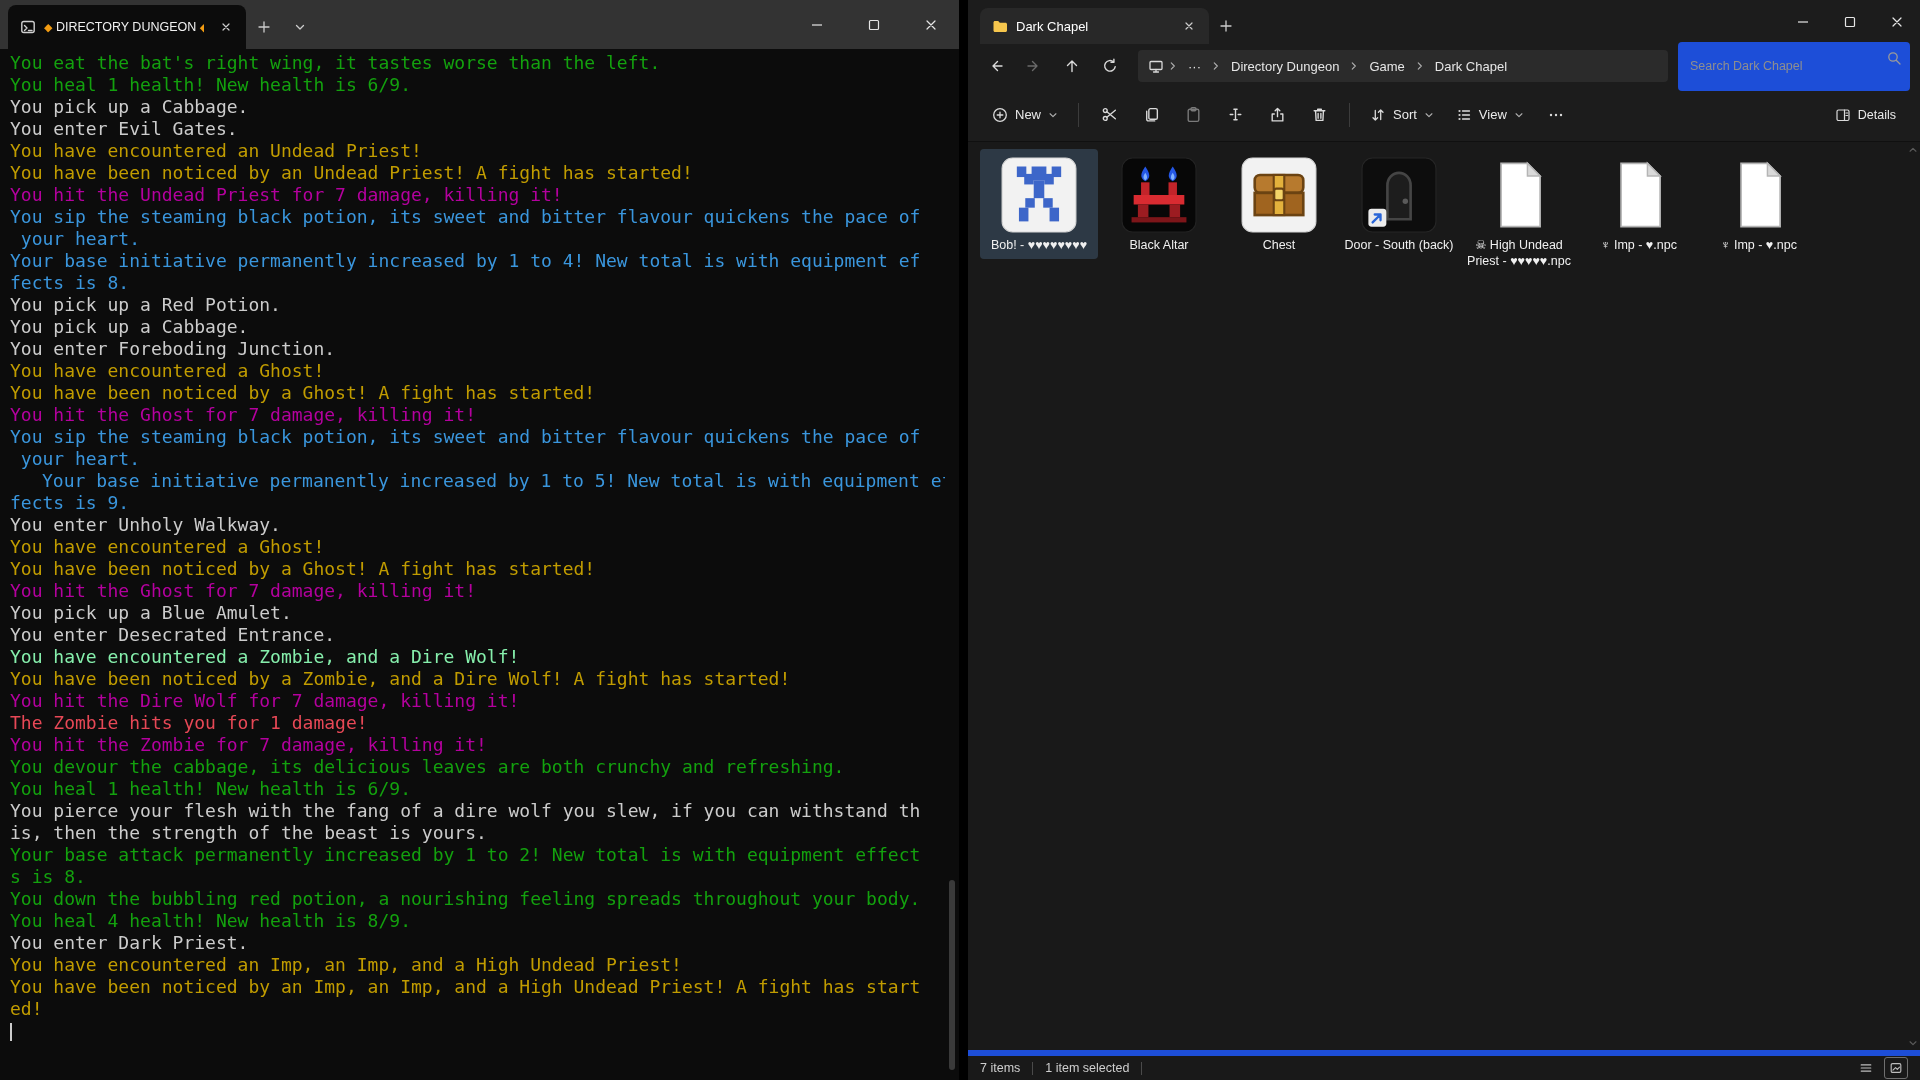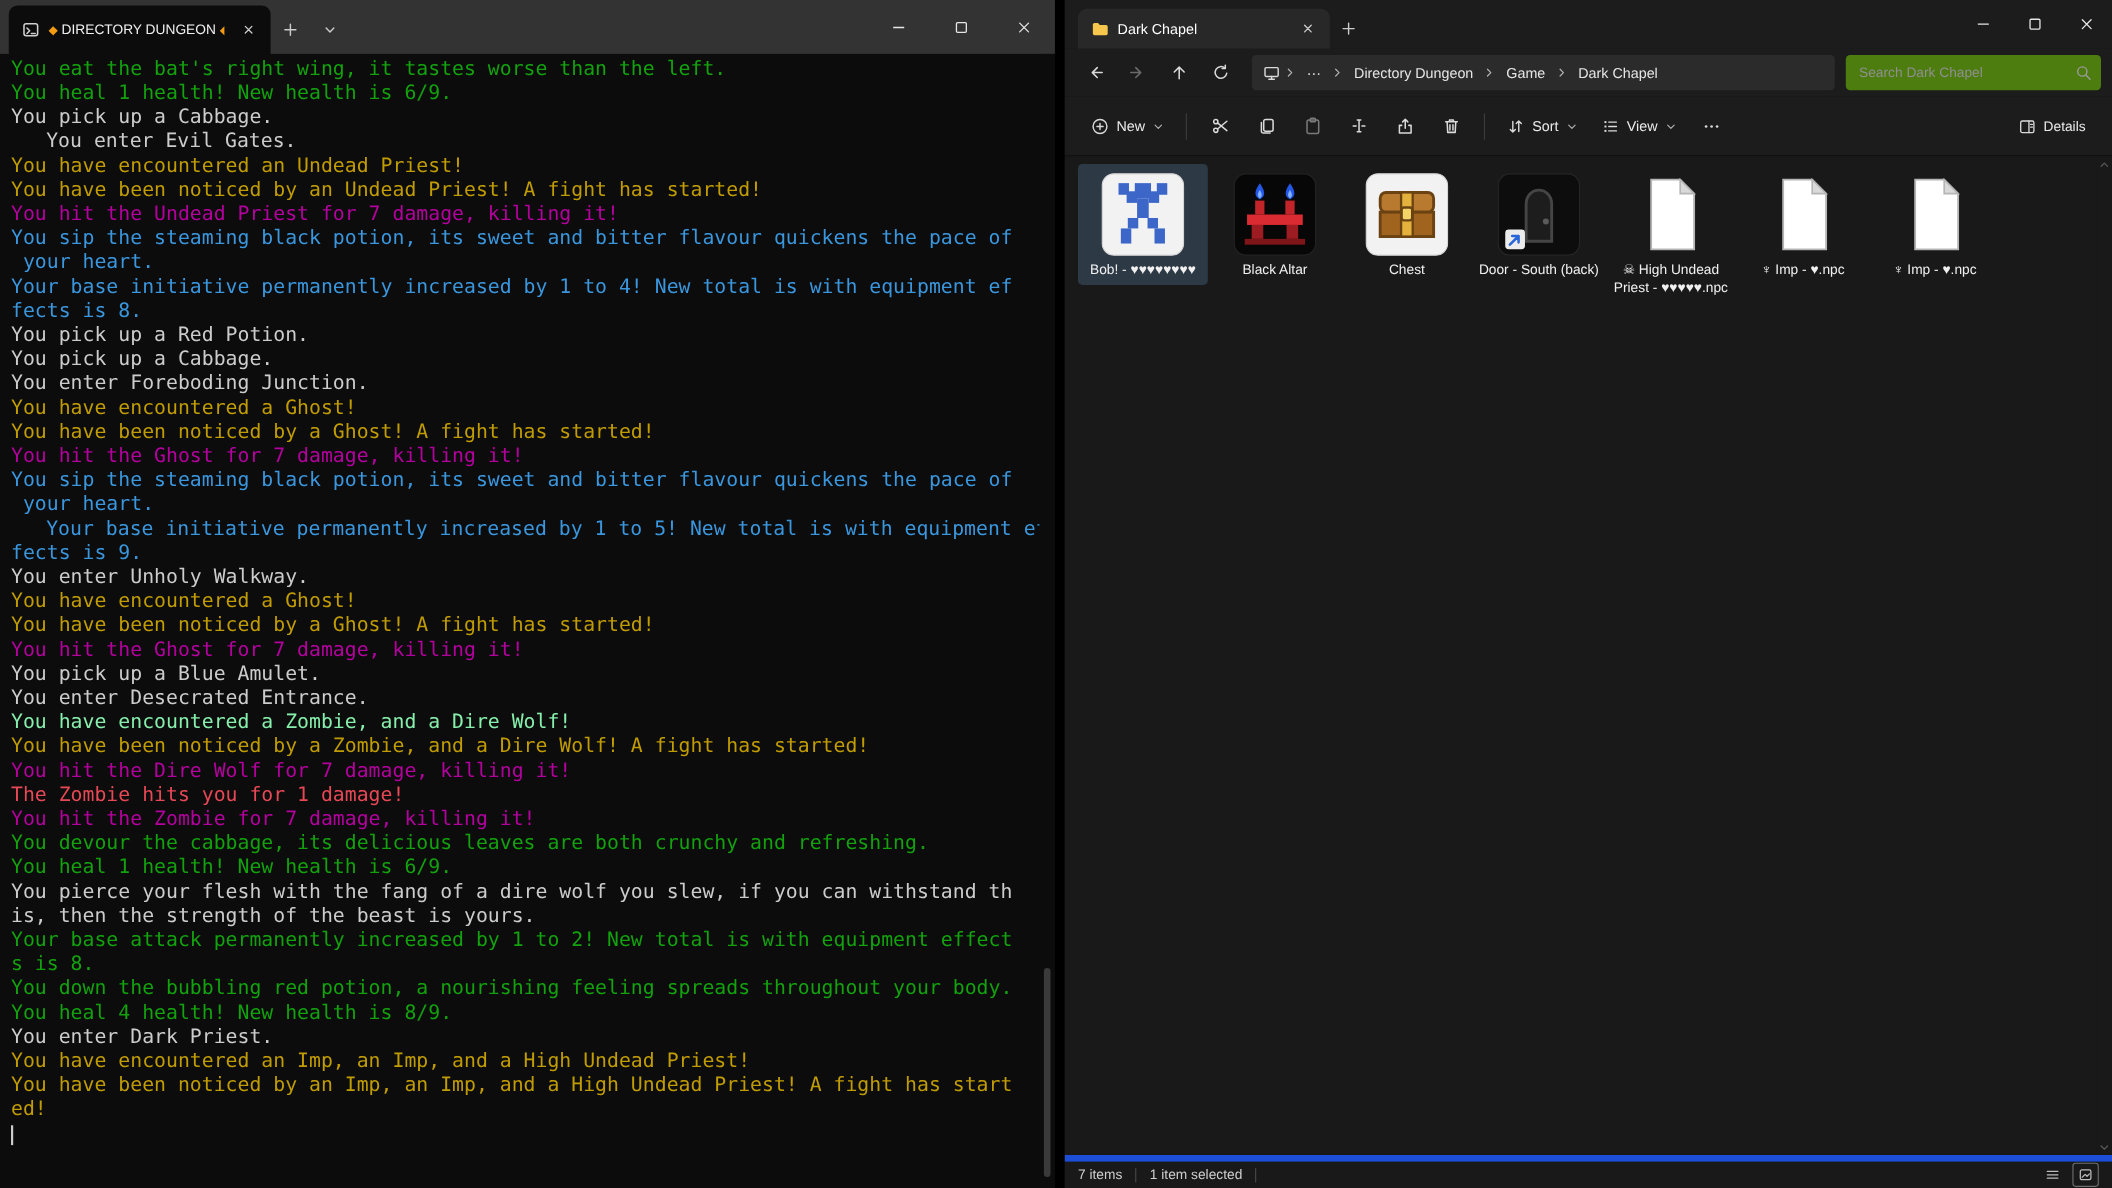--- a/index.html
+++ b/index.html
@@ -42,21 +42,21 @@
   .exp-tab-title { flex:1; font-size:13px; color:#ffffff; white-space:nowrap; overflow:hidden; }
   .exp-newtab { width:34px; height:36px; display:flex; align-items:center; justify-content:center; }
 
   .exp-navbar { height:44px; background:#1c1c1c; display:flex; align-items:center; padding:0 10px; gap:2px; }
   .nav-btn { width:36px; height:36px; border-radius:4px; display:flex; align-items:center; justify-content:center; }
   .breadcrumb {
     flex:1; height:32px; background:#2b2b2b; border-radius:4px; margin:0 8px;
     display:flex; align-items:center; padding:0 10px; gap:2px; font-size:13px; color:#e6e6e6; overflow:hidden;
   }
   .crumb { padding:2px 6px; border-radius:3px; white-space:nowrap; }
-  .searchbox { width:232px; height:32px; background:#4d7c0f; border-radius:4px; position:relative; display:flex; align-items:center; }
+  .searchbox { width:232px; height:49px; background:#1d4ed8; border-radius:4px; position:relative; display:flex; align-items:center; }
   .searchbox input {
     width:100%; height:100%; background:transparent; border:none; outline:none;
     color:#cccccc; font-size:12.5px; padding:0 32px 0 12px; font-family:"Liberation Sans", sans-serif;
   }
   .searchbox input::placeholder { color:#8f8f8f; }
   .search-ic { position:absolute; right:8px; top:8px; }
 
   .exp-toolbar { height:54px; background:#1c1c1c; border-bottom:1px solid #101010; display:flex; align-items:center; padding:0 14px; gap:2px; }
   .tb-btn { height:36px; border-radius:4px; display:flex; align-items:center; justify-content:center; gap:7px; padding:0 10px; font-size:13px; color:#eaeaea; }
   .tb-ic-btn { width:40px; height:36px; border-radius:4px; display:flex; align-items:center; justify-content:center; }
@@ -135,21 +135,21 @@
             <path d="M4 4l8 8M12 4l-8 8"></path>
           </svg>
       </div>
     </div>
   </div>
   <div class="term-body">
 
   <div class="term-row" style="color: rgb(19, 161, 14);">You eat the bat's right wing, it tastes worse than the left.</div>
       <div class="term-row" style="color: rgb(19, 161, 14);">You heal 1 health! New health is 6/9.</div>
       <div class="term-row" style="color: rgb(204, 204, 204);">You pick up a Cabbage.</div>
-      <div class="term-row" style="color: rgb(204, 204, 204); margin-left: 32px;">You enter Evil Gates.</div>
+      <div class="term-row" style="color: rgb(204, 204, 204);">You enter Evil Gates.</div>
       <div class="term-row" style="color: rgb(193, 156, 0);">You have encountered an Undead Priest!</div>
       <div class="term-row" style="color: rgb(193, 156, 0);">You have been noticed by an Undead Priest! A fight has started!</div>
       <div class="term-row" style="color: rgb(180, 0, 158);">You hit the Undead Priest for 7 damage, killing it!</div>
       <div class="term-row" style="color: rgb(58, 150, 221);">You sip the steaming black potion, its sweet and bitter flavour quickens the pace of</div>
       <div class="term-row" style="color: rgb(58, 150, 221);"> your heart.</div>
       <div class="term-row" style="color: rgb(58, 150, 221);">Your base initiative permanently increased by 1 to 4! New total is with equipment ef</div>
       <div class="term-row" style="color: rgb(58, 150, 221);">fects is 8.</div>
       <div class="term-row" style="color: rgb(204, 204, 204);">You pick up a Red Potion.</div>
       <div class="term-row" style="color: rgb(204, 204, 204);">You pick up a Cabbage.</div>
       <div class="term-row" style="color: rgb(204, 204, 204);">You enter Foreboding Junction.</div>

